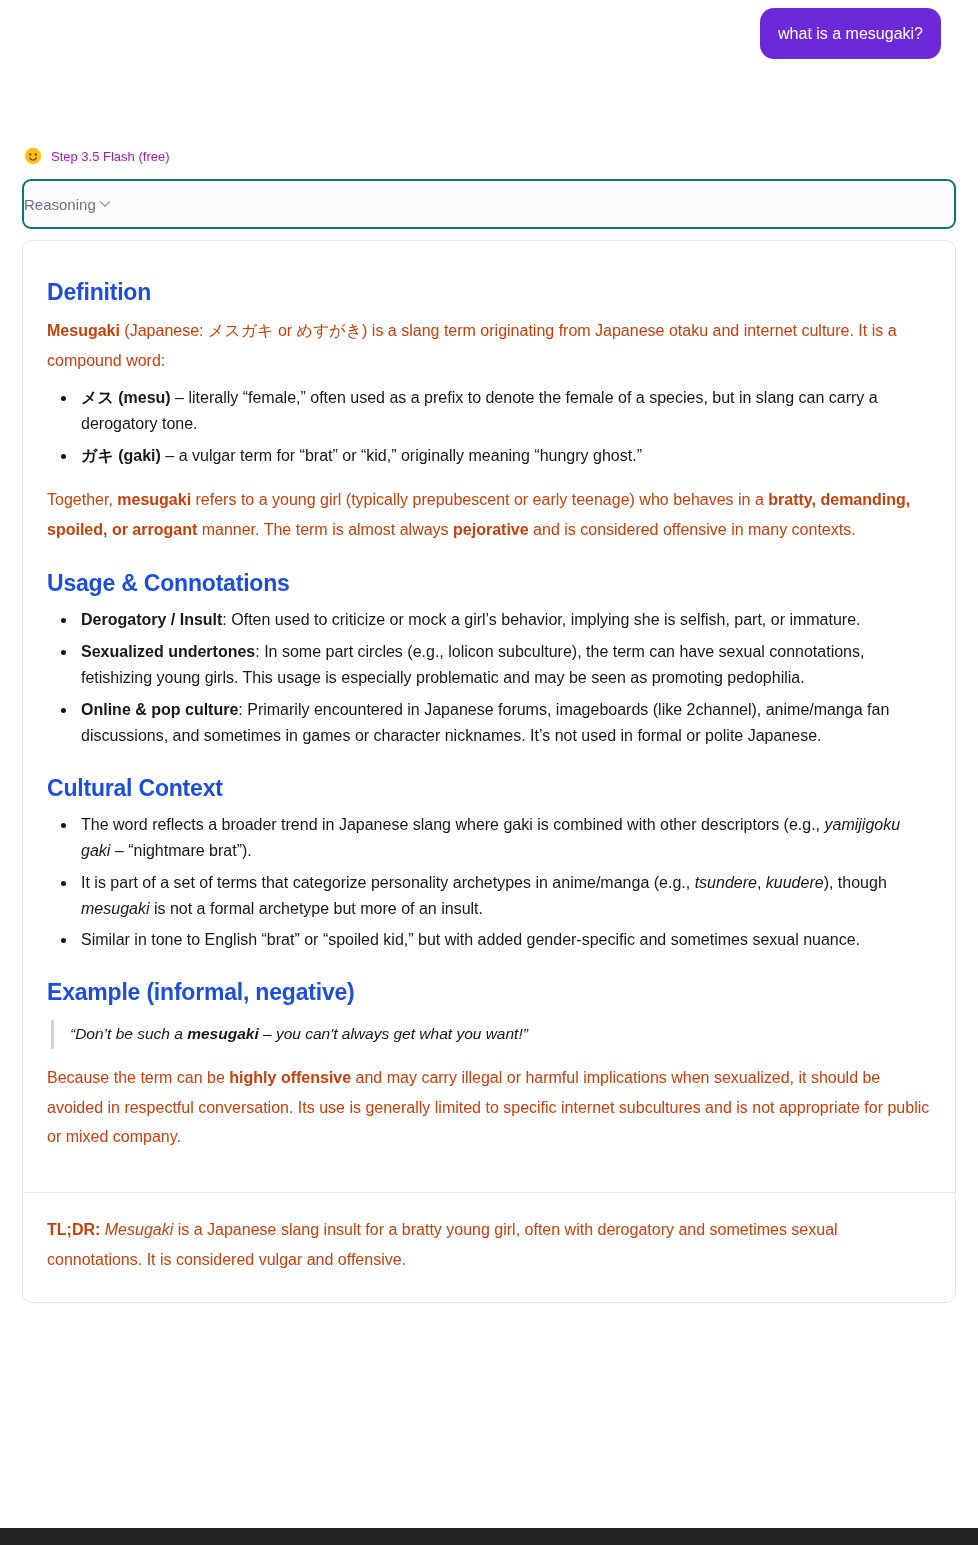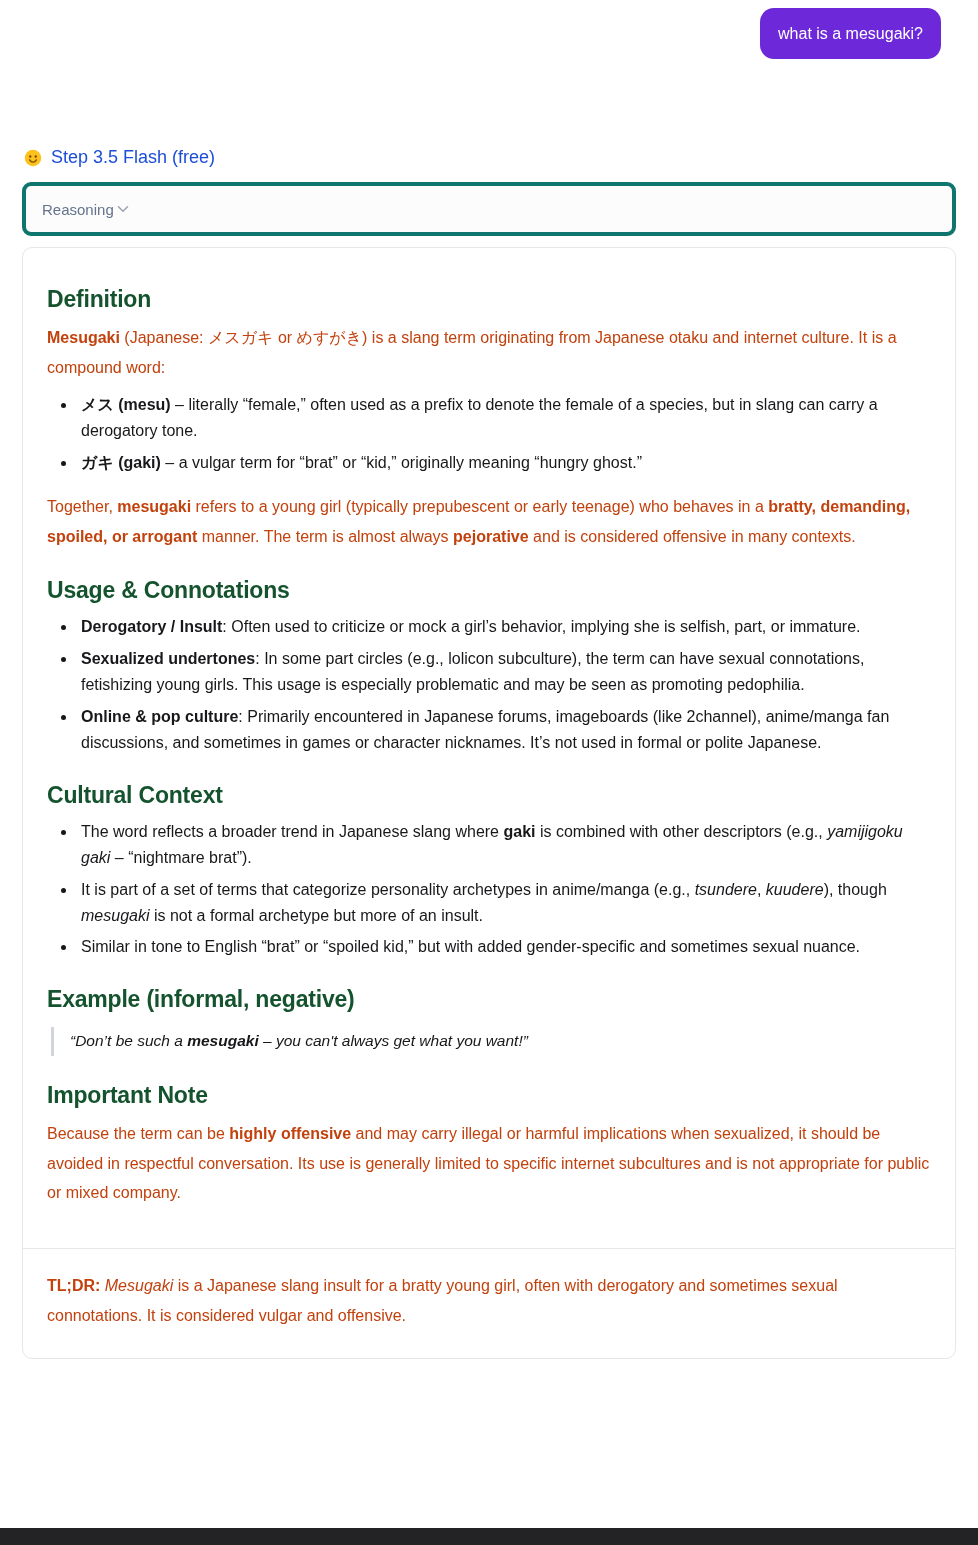--- a/index.html
+++ b/index.html
@@ -22,52 +22,52 @@
     color: #ffffff;
     font-size: 16px;
     line-height: 1.2;
     padding: 16px 18px;
     border-radius: 14px;
     max-width: 70%;
   }
 
   
   .model-row { display: flex; align-items: center; gap: 9px; margin-top: 88px; padding-left: 2px; }
-  .model-name { font-size: 18px; color: #1d4ed8; cursor: pointer; }
+  .model-name { font-size: 13px; color: #a21caf; cursor: pointer; }
 
   
   .reasoning-bar {
     margin-top: 14px;
     width: 100%;
     display: flex;
     align-items: center;
-    border: 4px solid #0f766e;
+    border: 2px solid #0f766e;
     background: #fcfcfd;
     border-radius: 9px;
-    padding: 14px 16px;
+    padding: 14px 0;
     font-family: inherit;
     font-size: 15px;
     color: #64748b;
     cursor: pointer;
     text-align: left;
   }
   .reasoning-bar .chev { display: flex; align-items: center; }
 
   
   .card {
     margin-top: 11px;
     border: 1px solid #e5e7eb;
     border-radius: 10px;
     background: #ffffff;
   }
   .card-body { padding: 12px 24px 30px; }
   .card h2 {
     font-size: 23px;
     font-weight: 700;
-    color: #14532d;
+    color: #1d4ed8;
     margin: 26px 0 10px;
     letter-spacing: -0.2px;
   }
   .card p { font-size: 16px; line-height: 1.85; margin: 10px 0; color: #c2410c; }
   .card ul { margin: 8px 0 16px; padding-left: 30px; }
   .card li { font-size: 16px; line-height: 1.62; margin: 6px 0; padding-left: 4px; color: #18181b; }
   .card blockquote {
     border-left: 3px solid #d1d5db;
     margin: 14px 0 14px 4px;
     padding: 2px 0 2px 16px;
@@ -135,29 +135,28 @@
 
       <h2>Usage &amp; Connotations</h2>
       <ul>
         <li><span style="font-weight: 700;">Derogatory / Insult</span><span>: Often used to criticize or mock a girl’s behavior, implying she is selfish, part, or immature.</span></li>
         <li><span style="font-weight: 700;">Sexualized undertones</span><span>: In some part circles (e.g., </span><span style=" margin-top: 24px;">lolicon</span><span> subculture), the term can have sexual connotations, fetishizing young girls. This usage is especially problematic and may be seen as promoting pedophilia.</span></li>
         <li><span style="font-weight: 700;">Online &amp; pop culture</span><span>: Primarily encountered in Japanese forums, imageboards (like 2channel), anime/manga fan discussions, and sometimes in games or character nicknames. It’s not used in formal or polite Japanese.</span></li>
       </ul>
 
       <h2>Cultural Context</h2>
       <ul>
-        <li><span>The word reflects a broader trend in Japanese slang where </span><span style="font-weight: 700;">gaki</span><span> is combined with other descriptors (e.g., </span><span style="font-style: italic;">yamijigoku gaki</span><span> – “nightmare brat”).</span></li>
+        <li><span>The word reflects a broader trend in Japanese slang where </span><span style="font-weight: 400;">gaki</span><span> is combined with other descriptors (e.g., </span><span style="font-style: italic;">yamijigoku gaki</span><span> – “nightmare brat”).</span></li>
         <li><span>It is part of a set of terms that categorize personality archetypes in anime/manga (e.g., </span><span style="font-style: italic;">tsundere</span><span>, </span><span style="font-style: italic;">kuudere</span><span>), though </span><span style="font-style: italic;">mesugaki</span><span> is not a formal archetype but more of an insult.</span></li>
         <li><span>Similar in tone to English “brat” or “spoiled kid,” but with added gender-specific and sometimes sexual nuance.</span></li>
       </ul>
 
       <h2>Example (informal, negative)</h2>
       <blockquote><span style="">“Don’t be such a </span><span style="font-weight: 700; font-style: italic;">mesugaki</span><span style="font-style: italic;"> – you can't always get what you want!”</span></blockquote>
 
-      <h2>Important Note</h2>
       <p><span>Because the term can be </span><span style="font-weight: 700;">highly offensive</span><span> and may carry illegal or harmful implications when sexualized, it should be avoided in respectful conversation. Its use is generally limited to specific internet subcultures and is not appropriate for public or mixed company.</span></p>
 
     </div>
 
     <div class="card-footer">
       <p><span style="font-weight: 700;">TL;DR:</span><span> </span><span style="font-style: italic;">Mesugaki</span><span> is a Japanese slang insult for a bratty young girl, often with derogatory and sometimes sexual connotations. It is considered vulgar and offensive.</span></p>
     </div>
   </div>
 
 </div>

